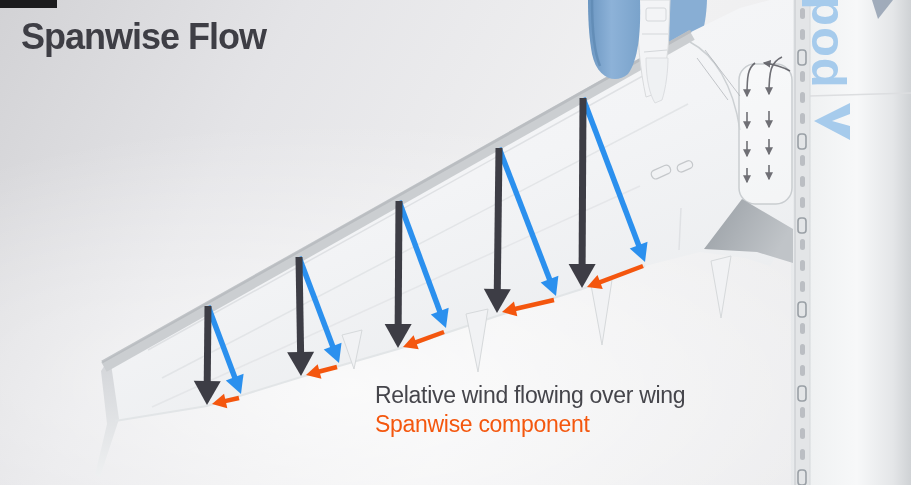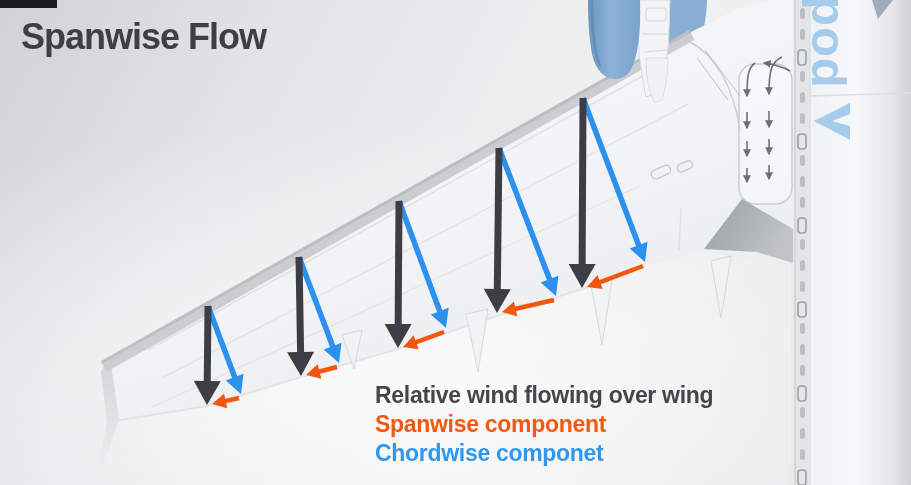--- a/index.html
+++ b/index.html
@@ -10,21 +10,21 @@
       radial-gradient(120% 95% at 38% 80%, rgba(255,255,255,.72), rgba(255,255,255,0) 58%),
       linear-gradient(118deg,#d2d2d5 0%,#e4e4e7 26%,#f1f1f2 58%,#e8e8ea 100%);
   }
   .stage svg{position:absolute;left:0;top:0;}
   .page-title{
     position:absolute;left:21px;top:16px;
     font-size:36px;font-weight:bold;letter-spacing:-1px;color:#3e3e45;text-align:center;
   }
   .legend{
     position:absolute;left:375px;top:381px;
-    font-weight:bold;font-size:23px;line-height:29px;letter-spacing:-0.3px;
+    font-weight:normal;font-size:23px;line-height:29px;letter-spacing:-0.3px;
     white-space:nowrap;
   }
   .corner-bar{
     position:absolute;left:0;top:0;width:57px;height:8px;background:#1b1b1d;
   }
 </style>
 </head>
 <body>
 
 <div class="stage">
@@ -238,15 +238,14 @@
       </g>
   </svg>
 
   <div class="corner-bar"></div>
 
   <div class="page-title">Spanwise Flow</div>
 
   <div class="legend">
     <div style="color: rgb(69, 69, 75);">Relative wind flowing over wing</div>
     <div style="color: rgb(244, 87, 14);">Spanwise component</div>
-    <div style="color: rgb(46, 151, 240);">Chordwise componet</div>
   </div>
 </div>
 
 </body></html>

